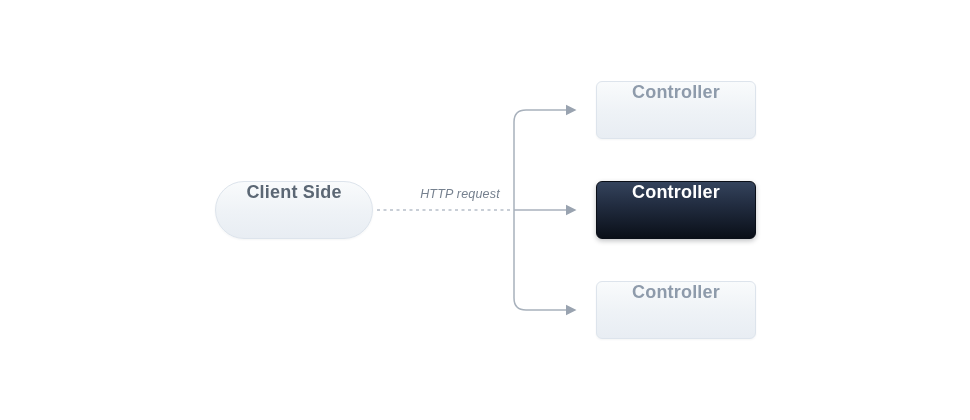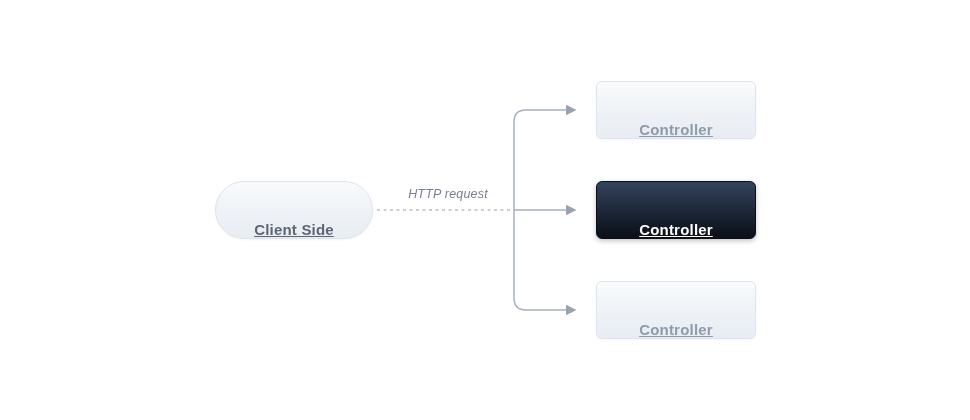--- a/index.html
+++ b/index.html
@@ -18,28 +18,27 @@
   .connector-svg {
     position: absolute;
     left: 0;
     top: 0;
     width: 970px;
     height: 420px;
   }
   .box {
     position: absolute;
     display: flex;
-    align-items: flex-end;
+    align-items: flex-start;
     justify-content: center;
     border-radius: 6px;
-    font-size: 15px;
+    font-size: 18px;
     font-weight: bold;
     letter-spacing: 0.2px;
     box-sizing: border-box;
-    text-decoration: underline;
   }
   .box--light {
     background: linear-gradient(180deg, #f9fbfc 0%, #eef2f6 55%, #e8edf3 100%);
     border: 1px solid #dde4ec;
     color: #8e9bab;
     box-shadow: 0 1px 2px rgba(42, 58, 82, 0.05);
   }
   .box--client {
     color: #5b6774;
   }
@@ -48,21 +47,21 @@
     border: 1px solid #0a0f18;
     color: #ffffff;
     box-shadow: 0 2px 5px rgba(10, 15, 24, 0.25);
   }
   .pos-client   { left: 215px; top: 181px; width: 158px; height: 58px; border-radius: 29px; }
   .pos-ctrl-top { left: 596px; top: 81px;  width: 160px; height: 58px; }
   .pos-ctrl-mid { left: 596px; top: 181px; width: 160px; height: 58px; }
   .pos-ctrl-bot { left: 596px; top: 281px; width: 160px; height: 58px; }
   .edge-label {
     position: absolute;
-    left: 384px;
+    left: 396px;
     top: 187px;
     width: 128px;
     text-align: center;
     font-size: 12.5px;
     font-style: italic;
     color: #76818f;
     letter-spacing: 0.2px;
   }
 </style>
 </head>

